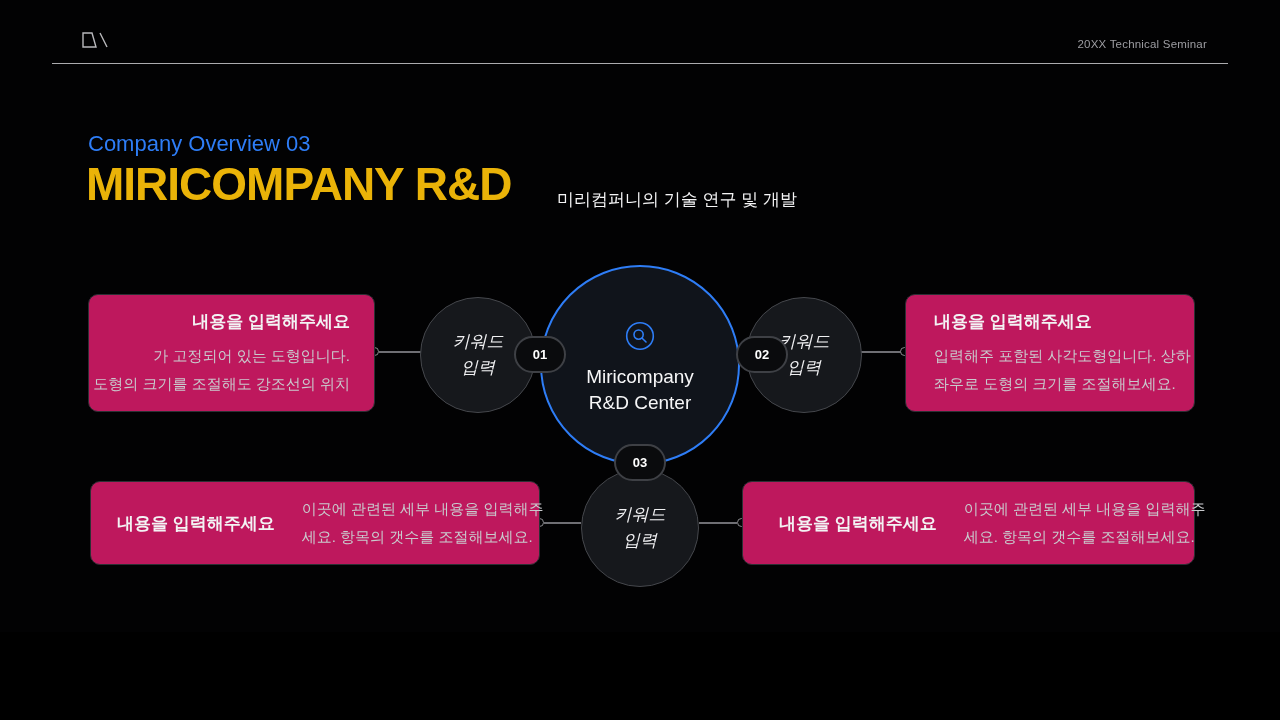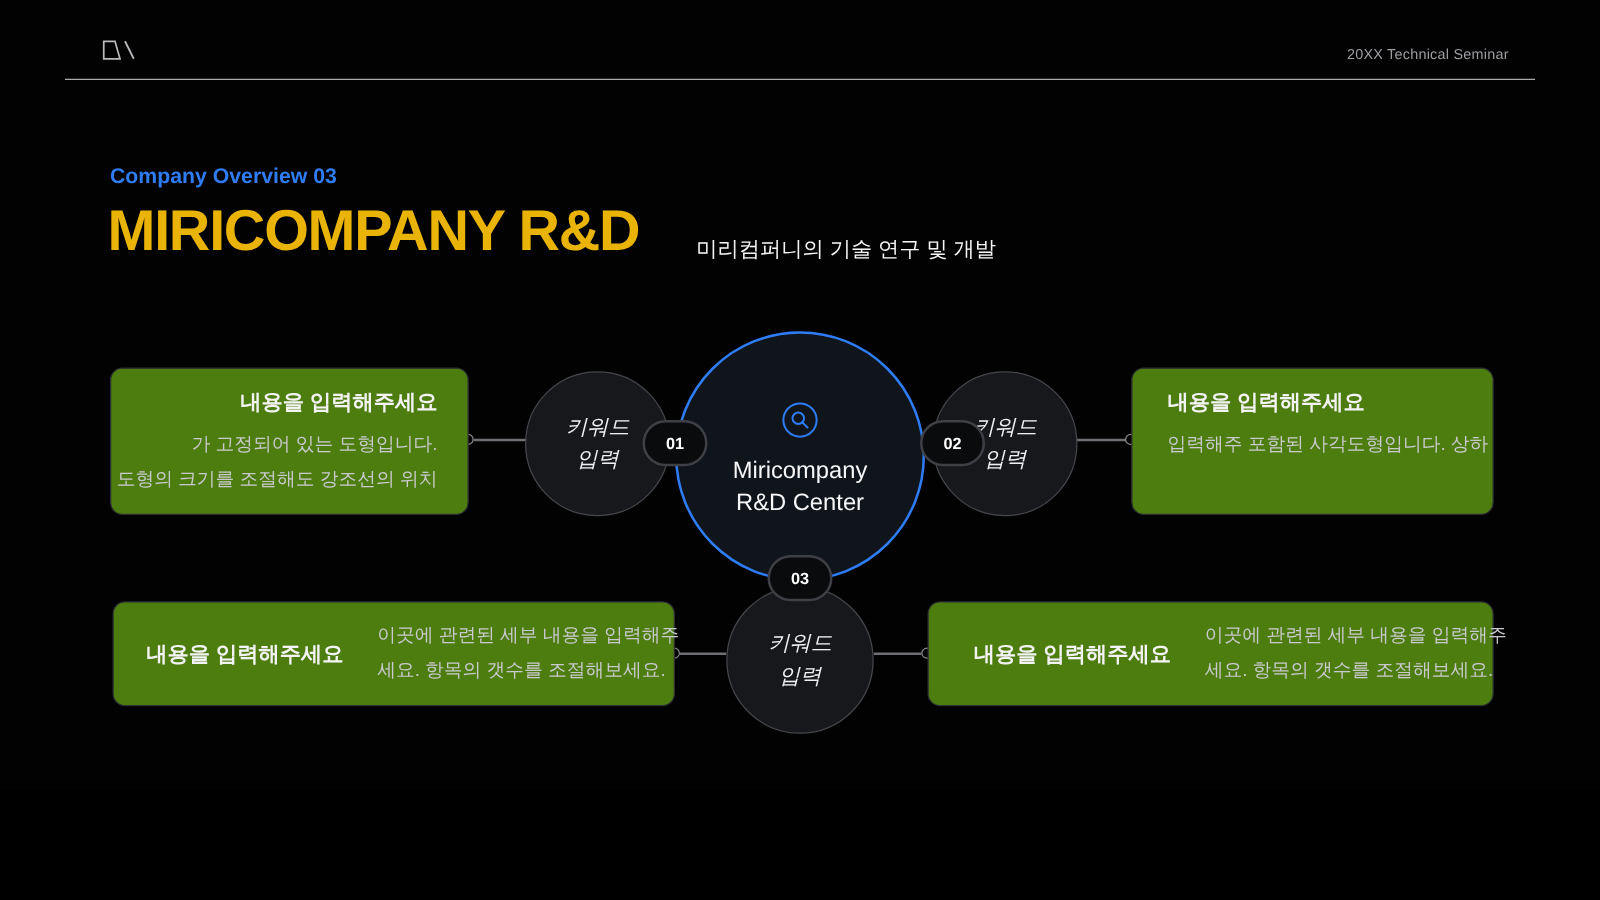--- a/index.html
+++ b/index.html
@@ -10,38 +10,38 @@
     color:#f2f2f3;
   }
   .abs { position:absolute; }
 
   
   .logo { left:80px; top:30px; }
   .seminar-label { right:73px; top:38px; font-size:11.5px; color:#9d9da2; letter-spacing:.2px; }
   .header-rule { left:52px; top:63px; width:1176px; height:1px; background:#ababae; }
 
   
-  .eyebrow { left:88px; top:131px; font-size:17px; font-weight:bold; color:var(--accent); }
+  .eyebrow { left:88px; top:131px; font-size:22px; font-weight:normal; color:var(--accent); }
   .page-title { left:86px; top:161px; font-size:46px; line-height:1; font-weight:bold; letter-spacing:-1px; color:#eab308; margin:0; }
   .page-subtitle { left:557px; top:188px; font-size:17px; color:#f5f5f6; }
 
   
   .conn { height:2px; background:#6f6f74; z-index:1; }
   .dot { width:9px; height:9px; border-radius:50%; border:1.5px solid #8a8a8e; background:var(--bg); z-index:2; box-sizing:border-box; }
   .conn-tl { left:379px; top:351px; width:42px; }
   .conn-tr { left:861px; top:351px; width:40px; }
   .conn-bl { left:544px; top:522px; width:37px; }
   .conn-br { left:699px; top:522px; width:38px; }
   .dot-tl { left:370px; top:347px; }
   .dot-tr { left:900px; top:347px; }
   .dot-bl { left:535px; top:518px; }
   .dot-br { left:737px; top:518px; }
 
   
-  .card { background:#4d7c0f; border:1px solid #2d2f34; border-radius:10px; z-index:2; box-sizing:border-box; }
+  .card { background:#be185d; border:1px solid #2d2f34; border-radius:10px; z-index:2; box-sizing:border-box; }
   .card-title { font-size:17px; font-weight:bold; color:#f3f3f4; white-space:nowrap; }
   .card-line { font-size:15px; color:#c9cacd; line-height:28px; white-space:nowrap; }
   .card-tl { left:88px; top:294px; width:287px; height:118px; padding:15px 24px 0 0; text-align:right; }
   .card-tl .card-title { margin-bottom:9px; }
   .card-tr { left:905px; top:294px; width:290px; height:118px; padding:15px 0 0 28px; text-align:left; }
   .card-tr .card-title { margin-bottom:9px; }
   .card-b { display:flex; align-items:center; }
   .card-bl { left:90px; top:481px; width:450px; height:84px; }
   .card-br { left:742px; top:481px; width:453px; height:84px; }
   .card-bl .card-title { margin-left:26px; }
@@ -111,20 +111,21 @@
 
   <div class="abs card card-tl">
     <div class="card-title">내용을 입력해주세요</div>
     <div class="card-line">가 고정되어 있는 도형입니다.</div>
     <div class="card-line">도형의 크기를 조절해도 강조선의 위치</div>
   </div>
 
   <div class="abs card card-tr">
     <div class="card-title">내용을 입력해주세요</div>
     <div class="card-line">입력해주 포함된 사각도형입니다. 상하</div>
+    <div class="card-line">좌우로 도형의 크기를 조절해보세요.</div>
   </div>
 
   <div class="abs card card-b card-bl">
     <div class="card-title">내용을 입력해주세요</div>
     <div class="card-body">
       <div class="card-line">이곳에 관련된 세부 내용을 입력해주</div>
       <div class="card-line">세요. 항목의 갯수를 조절해보세요.</div>
     </div>
   </div>
 

